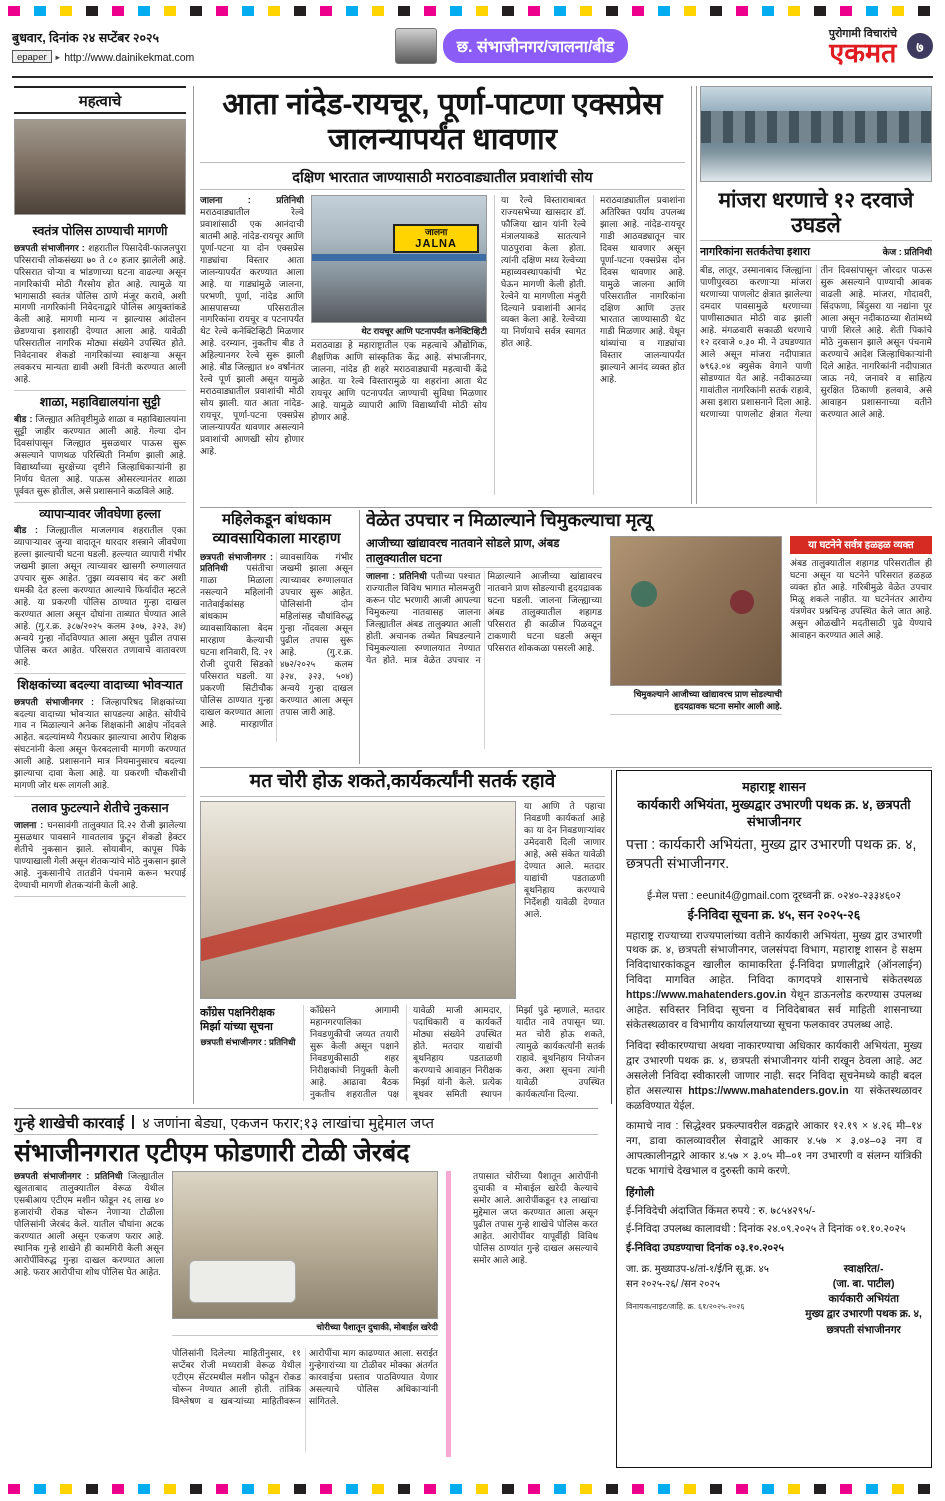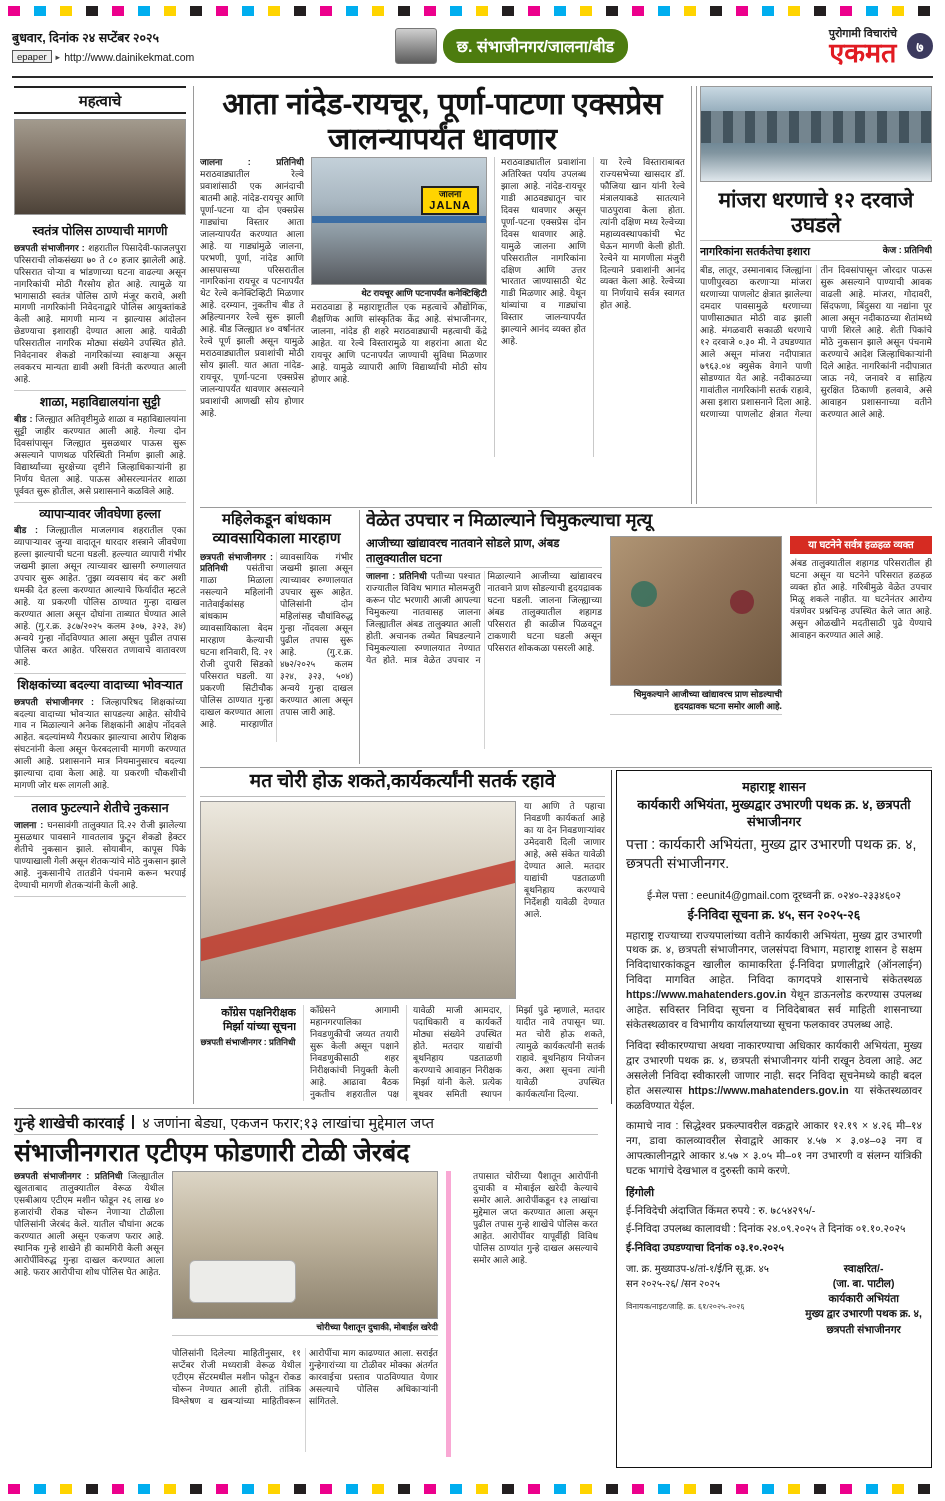--- a/index.html
+++ b/index.html
@@ -12,21 +12,21 @@
   .regcell{display:inline-block;width:12px;height:10px;flex:0 0 auto}
   
   #header{position:absolute;left:12px;top:20px;width:921px;height:58px;display:flex;justify-content:space-between;align-items:center;border-bottom:2px solid #2a2a2a;padding-bottom:4px}
   .h-left{display:flex;flex-direction:column;gap:4px}
   .date-line{font-weight:bold;font-size:12.5px}
   .epaper-row{display:flex;align-items:center;gap:4px;font-size:10.5px}
   .epaper-chip{border:1px solid #555;padding:0 4px;font-size:9.5px;background:#eee}
   .arrow-ic{color:#444;font-size:9px}
   .h-center{display:flex;align-items:center;gap:6px}
   .logo{width:42px;height:36px;background:linear-gradient(180deg,#cfcfcf 0%,#8f8f8f 55%,#5c5c5c 100%);border:1px solid #777;border-radius:3px}
-  .edition-pill{background:#4d7c0f;color:#fff;font-weight:bold;font-size:16px;padding:6px 14px;border-radius:16px;white-space:nowrap}
+  .edition-pill{background:#8b5cf6;color:#fff;font-weight:bold;font-size:16px;padding:6px 14px;border-radius:16px;white-space:nowrap}
   .h-right{display:flex;align-items:center;gap:10px}
   .tag-col{text-align:center}
   .tagline{font-size:11px;font-weight:bold;color:#222}
   .masthead{font-size:27px;font-weight:800;color:#e11b22;line-height:1}
   .page-badge{width:26px;height:26px;border-radius:50%;background:#3c3a5e;color:#fff;font-weight:bold;font-size:14px;display:flex;align-items:center;justify-content:center}
   
   h1,h2,h3{color:#141414}
   .body-txt,p{font-size:9px;line-height:1.33;text-align:justify;color:#222}
   .dl{font-weight:bold}
   .caption{font-weight:bold;font-size:8.6px;padding:2px 0;border-bottom:1px solid #c9c9c9;text-align:right}
@@ -42,29 +42,29 @@
   .sb-item h3{font-size:12.5px;text-align:center;line-height:1.25;margin-bottom:3px}
   
   #lead{position:absolute;left:200px;top:86px;width:492px;height:418px;border-right:1px solid #9a9a9a;padding-right:6px;overflow:hidden}
   #lead h1{font-size:30px;line-height:1.18;font-weight:800;text-align:center}
   .lead-sub{font-size:14.5px;font-weight:bold;text-align:center;margin:5px 0;border-top:1px solid #bbb;border-bottom:1px solid #bbb;padding:3px 0}
   .lead-cols{display:grid;grid-template-columns:104px 176px 1fr 1fr;gap:7px;height:300px;overflow:hidden}
   .lead-cols>div{overflow:hidden}
   .lead-cols .lcol+ .lcol, .lead-cols .lphoto-col ~ .lcol{border-left:1px solid #c9c9c9;padding-left:6px}
   .photo.station{height:128px;background:linear-gradient(180deg,#c3d0d9 0%,#a9b7c1 35%,#8b98a1 60%,#6f767d 82%,#55595e 100%)}
   .st-roof{position:absolute;left:0;top:46%;width:100%;height:7px;background:#3c6ea5}
-  .sign{position:absolute;right:7px;top:22%;background:#ffd400;border:2px solid #222;padding:2px 6px;text-align:center;line-height:1.1}
+  .sign{position:absolute;right:7px;top:22%;background:#ffd400;border:2px solid #222;padding:2px 20px;text-align:center;line-height:1.1}
   .sign .hi{display:block;font-weight:bold;font-size:9px;color:#111}
   .sign .en{display:block;font-weight:800;font-size:11px;color:#111;letter-spacing:1px}
   
   #dam{position:absolute;left:700px;top:86px;width:232px;height:418px;overflow:hidden}
   .photo.dam{height:96px;background:linear-gradient(180deg,#c8d8e2 0%,#93abba 28%,#5e7b8c 48%,#8195a0 70%,#dfe7ec 100%)}
   .photo.dam::before{content:"";position:absolute;left:0;top:26%;width:100%;height:34%;background:repeating-linear-gradient(90deg,#43545e 0 10px,#74858f 10px 22px)}
   #dam h2{font-size:21px;line-height:1.2;margin:5px 0 3px;text-align:center}
-  .kicker-row{display:flex;justify-content:space-between;align-items:flex-start;border-top:1px solid #bbb;border-bottom:1px solid #bbb;padding:2px 0;margin-bottom:4px}
+  .kicker-row{display:flex;justify-content:space-between;align-items:flex-end;border-top:1px solid #bbb;border-bottom:1px solid #bbb;padding:2px 0;margin-bottom:4px}
   .kicker-row b{font-size:11px}
   .kicker-row span{font-size:9px;font-weight:bold}
   .two-col{column-count:2;column-gap:9px;column-rule:1px solid #c9c9c9;height:262px;overflow:hidden}
   
   #assault{position:absolute;left:200px;top:510px;width:160px;height:254px;border-right:1px solid #9a9a9a;padding-right:6px;overflow:hidden}
   #assault h3{font-size:15px;line-height:1.25;text-align:center;margin-bottom:4px}
   #assault .two-col-s{column-count:2;column-gap:7px;column-rule:1px solid #d2d2d2;height:190px;overflow:hidden}
   
   #child{position:absolute;left:366px;top:510px;width:566px;height:254px;overflow:hidden}
   #child h2{font-size:18px;line-height:1.2;margin-bottom:4px}
@@ -79,21 +79,21 @@
   
   #vote{position:absolute;left:200px;top:770px;width:412px;height:334px;border-right:1px solid #404040;padding-right:6px;overflow:hidden}
   #vote h2{font-size:19px;line-height:1.2;text-align:center;border-bottom:1px solid #bbb;padding-bottom:3px;margin-bottom:4px}
   .vote-row{display:grid;grid-template-columns:316px 1fr;gap:8px}
   .photo.group{height:198px;background:linear-gradient(180deg,#ece8de 0%,#d2cabb 40%,#a29a8b 100%)}
   .ribbon{position:absolute;left:-15%;top:46%;width:150%;height:22px;background:#c0392b;transform:rotate(-14deg);opacity:.85}
   .v-side{height:198px;overflow:hidden}
   .vote-cols{display:grid;grid-template-columns:1fr 1fr 1fr 1fr;gap:7px;margin-top:6px;height:96px;overflow:hidden}
   .vote-cols>*{border-left:1px solid #d2d2d2;padding-left:6px;overflow:hidden}
   .vote-cols>*:first-child{border-left:none;padding-left:0}
-  .v-subhead{font-size:11px;font-weight:bold;text-align:right;line-height:1.3;margin-bottom:3px}
+  .v-subhead{font-size:11px;font-weight:bold;text-align:left;line-height:1.3;margin-bottom:3px}
   .v-date{font-size:8.6px;font-weight:bold;text-align:center}
   
   #tender{position:absolute;left:616px;top:770px;width:316px;height:698px;border:1.5px solid #111;padding:7px 9px;overflow:hidden;font-size:10.5px}
   #tender .t-gov{text-align:center;font-weight:bold;font-size:12.5px}
   #tender .t-title{text-align:center;font-weight:800;font-size:13px;line-height:1.3;margin:2px 0 4px}
   #tender .t-addr{font-size:14px;line-height:1.35;margin-bottom:15px}
   #tender .t-email{text-align:center;font-size:10.5px;margin-bottom:4px}
   #tender .t-notice{text-align:center;font-weight:800;font-size:12.5px;margin-bottom:5px}
   #tender p{font-size:10.5px;line-height:1.42;margin-bottom:6px}
   #tender .t-url{font-weight:bold}
@@ -202,40 +202,41 @@
     <p><b class="dl">छत्रपती संभाजीनगर :</b> <span>जिल्हापरिषद शिक्षकांच्या बदल्या वादाच्या भोवऱ्यात सापडल्या आहेत. सोयीचे गाव न मिळाल्याने अनेक शिक्षकांनी आक्षेप नोंदवले आहेत. बदल्यांमध्ये गैरप्रकार झाल्याचा आरोप शिक्षक संघटनांनी केला असून फेरबदलाची मागणी करण्यात आली आहे. प्रशासनाने मात्र नियमानुसारच बदल्या झाल्याचा दावा केला आहे. या प्रकरणी चौकशीची मागणी जोर धरू लागली आहे.</span></p>
   </div>
   <div class="sb-item">
     <h3>तलाव फुटल्याने शेतीचे नुकसान</h3>
     <p><b class="dl">जालना :</b> <span>घनसावंगी तालुक्यात दि.२२ रोजी झालेल्या मुसळधार पावसाने गावतलाव फुटून शेकडो हेक्टर शेतीचे नुकसान झाले. सोयाबीन, कापूस पिके पाण्याखाली गेली असून शेतकऱ्यांचे मोठे नुकसान झाले आहे. नुकसानीचे तातडीने पंचनामे करून भरपाई देण्याची मागणी शेतकऱ्यांनी केली आहे.</span></p>
   </div>
 </aside>
 
 <section id="lead">
   <h1>आता नांदेड-रायचूर, पूर्णा-पाटणा एक्सप्रेस जालन्यापर्यंत धावणार</h1>
+  <div class="lead-sub">दक्षिण भारतात जाण्यासाठी मराठवाड्यातील प्रवाशांची सोय</div>
   <div class="lead-cols">
     <div class="lcol">
       <p><b class="dl">जालना : प्रतिनिधी</b> <span>मराठवाड्यातील रेल्वे प्रवाशांसाठी एक आनंदाची बातमी आहे. नांदेड-रायचूर आणि पूर्णा-पटना या दोन एक्सप्रेस गाड्यांचा विस्तार आता जालन्यापर्यंत करण्यात आला आहे. या गाड्यांमुळे जालना, परभणी, पूर्णा, नांदेड आणि आसपासच्या परिसरातील नागरिकांना रायचूर व पटनापर्यंत थेट रेल्वे कनेक्टिव्हिटी मिळणार आहे. दरम्यान, नुकतीच बीड ते अहिल्यानगर रेल्वे सुरू झाली आहे. बीड जिल्ह्यात ४० वर्षांनंतर रेल्वे पूर्ण झाली असून यामुळे मराठवाड्यातील प्रवाशांची मोठी सोय झाली. यात आता नांदेड-रायचूर, पूर्णा-पटना एक्सप्रेस जालन्यापर्यंत धावणार असल्याने प्रवाशांची आणखी सोय होणार आहे.</span></p>
     </div>
     <div class="lphoto-col">
       <div class="photo station">
         <div class="st-roof"></div>
         <div class="sign">
           <span class="hi">जालना</span>
           <span class="en">JALNA</span>
         </div>
       </div>
       <div class="caption">थेट रायचूर आणि पटनापर्यंत कनेक्टिव्हिटी</div>
       <p>मराठवाडा हे महाराष्ट्रातील एक महत्वाचे औद्योगिक, शैक्षणिक आणि सांस्कृतिक केंद्र आहे. संभाजीनगर, जालना, नांदेड ही शहरे मराठवाड्याची महत्वाची केंद्रे आहेत. या रेल्वे विस्तारामुळे या शहरांना आता थेट रायचूर आणि पटनापर्यंत जाण्याची सुविधा मिळणार आहे. यामुळे व्यापारी आणि विद्यार्थ्यांची मोठी सोय होणार आहे.</p>
     </div>
     <div class="lcol">
-        <p>मराठवाड्यातील प्रवाशांना अतिरिक्त पर्याय उपलब्ध झाला आहे. नांदेड-रायचूर गाडी आठवड्यातून चार दिवस धावणार असून पूर्णा-पटना एक्सप्रेस दोन दिवस धावणार आहे. यामुळे जालना आणि परिसरातील नागरिकांना दक्षिण आणि उत्तर भारतात जाण्यासाठी थेट गाडी मिळणार आहे. येथून थांब्यांचा व गाड्यांचा विस्तार जालन्यापर्यंत झाल्याने आनंद व्यक्त होत आहे.</p>
+        <p>या रेल्वे विस्ताराबाबत राज्यसभेच्या खासदार डॉ. फौजिया खान यांनी रेल्वे मंत्रालयाकडे सातत्याने पाठपुरावा केला होता. त्यांनी दक्षिण मध्य रेल्वेच्या महाव्यवस्थापकांची भेट घेऊन मागणी केली होती. रेल्वेने या मागणीला मंजुरी दिल्याने प्रवाशांनी आनंद व्यक्त केला आहे. रेल्वेच्या या निर्णयाचे सर्वत्र स्वागत होत आहे.</p>
       </div>
     <div class="lcol">
-        <p>या रेल्वे विस्ताराबाबत राज्यसभेच्या खासदार डॉ. फौजिया खान यांनी रेल्वे मंत्रालयाकडे सातत्याने पाठपुरावा केला होता. त्यांनी दक्षिण मध्य रेल्वेच्या महाव्यवस्थापकांची भेट घेऊन मागणी केली होती. रेल्वेने या मागणीला मंजुरी दिल्याने प्रवाशांनी आनंद व्यक्त केला आहे. रेल्वेच्या या निर्णयाचे सर्वत्र स्वागत होत आहे.</p>
+        <p>मराठवाड्यातील प्रवाशांना अतिरिक्त पर्याय उपलब्ध झाला आहे. नांदेड-रायचूर गाडी आठवड्यातून चार दिवस धावणार असून पूर्णा-पटना एक्सप्रेस दोन दिवस धावणार आहे. यामुळे जालना आणि परिसरातील नागरिकांना दक्षिण आणि उत्तर भारतात जाण्यासाठी थेट गाडी मिळणार आहे. येथून थांब्यांचा व गाड्यांचा विस्तार जालन्यापर्यंत झाल्याने आनंद व्यक्त होत आहे.</p>
       </div>
   </div>
 </section>
 
 <section id="dam">
   <div class="photo dam"></div>
   <h2>मांजरा धरणाचे १२ दरवाजे उघडले</h2>
   <div class="kicker-row">
     <b>नागरिकांना सतर्कतेचा इशारा</b>
     <span>केज : प्रतिनिधी</span>

